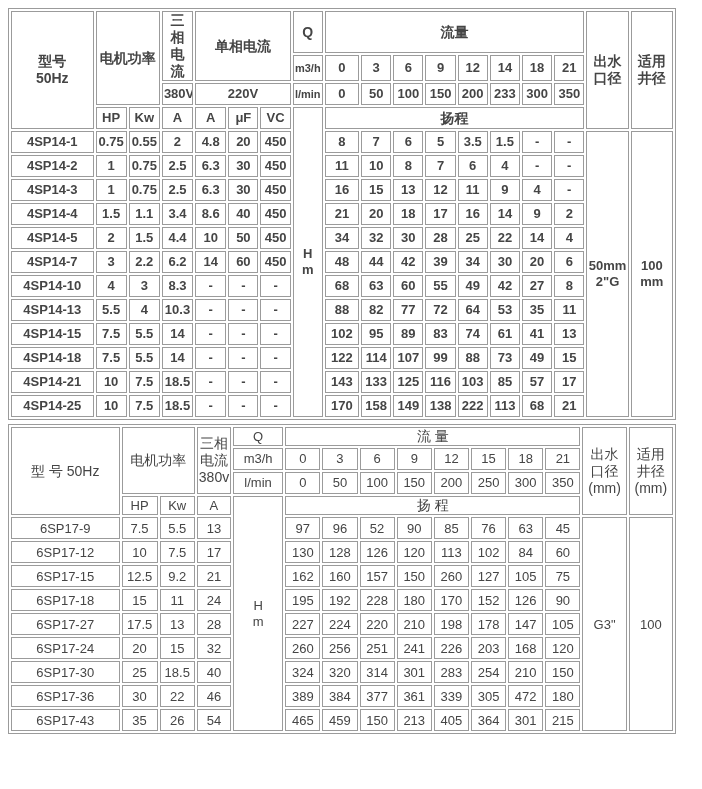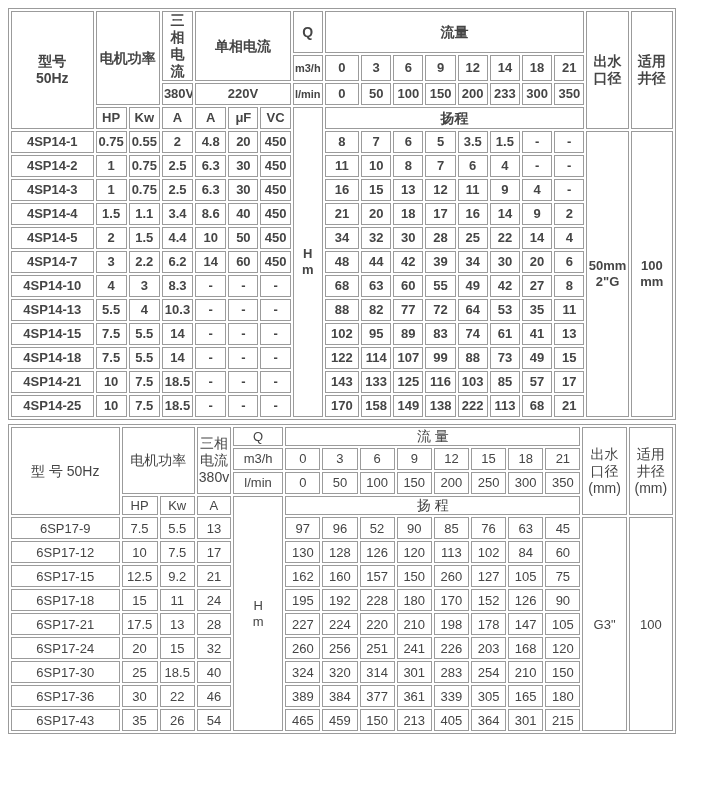--- a/index.html
+++ b/index.html
@@ -441,21 +441,21 @@
           <td>195</td>
           <td>192</td>
           <td>228</td>
           <td>180</td>
           <td>170</td>
           <td>152</td>
           <td>126</td>
           <td>90</td>
         </tr>
         <tr>
-          <td>6SP17-21</td>
+          <td>6SP17-27</td>
           <td>17.5</td>
           <td>13</td>
           <td>28</td>
           <td>227</td>
           <td>224</td>
           <td>220</td>
           <td>210</td>
           <td>198</td>
           <td>178</td>
           <td>147</td>
@@ -493,21 +493,21 @@
           <td>6SP17-36</td>
           <td>30</td>
           <td>22</td>
           <td>46</td>
           <td>389</td>
           <td>384</td>
           <td>377</td>
           <td>361</td>
           <td>339</td>
           <td>305</td>
-          <td>165</td>
+          <td>472</td>
           <td>180</td>
         </tr>
         <tr>
           <td>6SP17-43</td>
           <td>35</td>
           <td>26</td>
           <td>54</td>
           <td>465</td>
           <td>459</td>
           <td>150</td>

